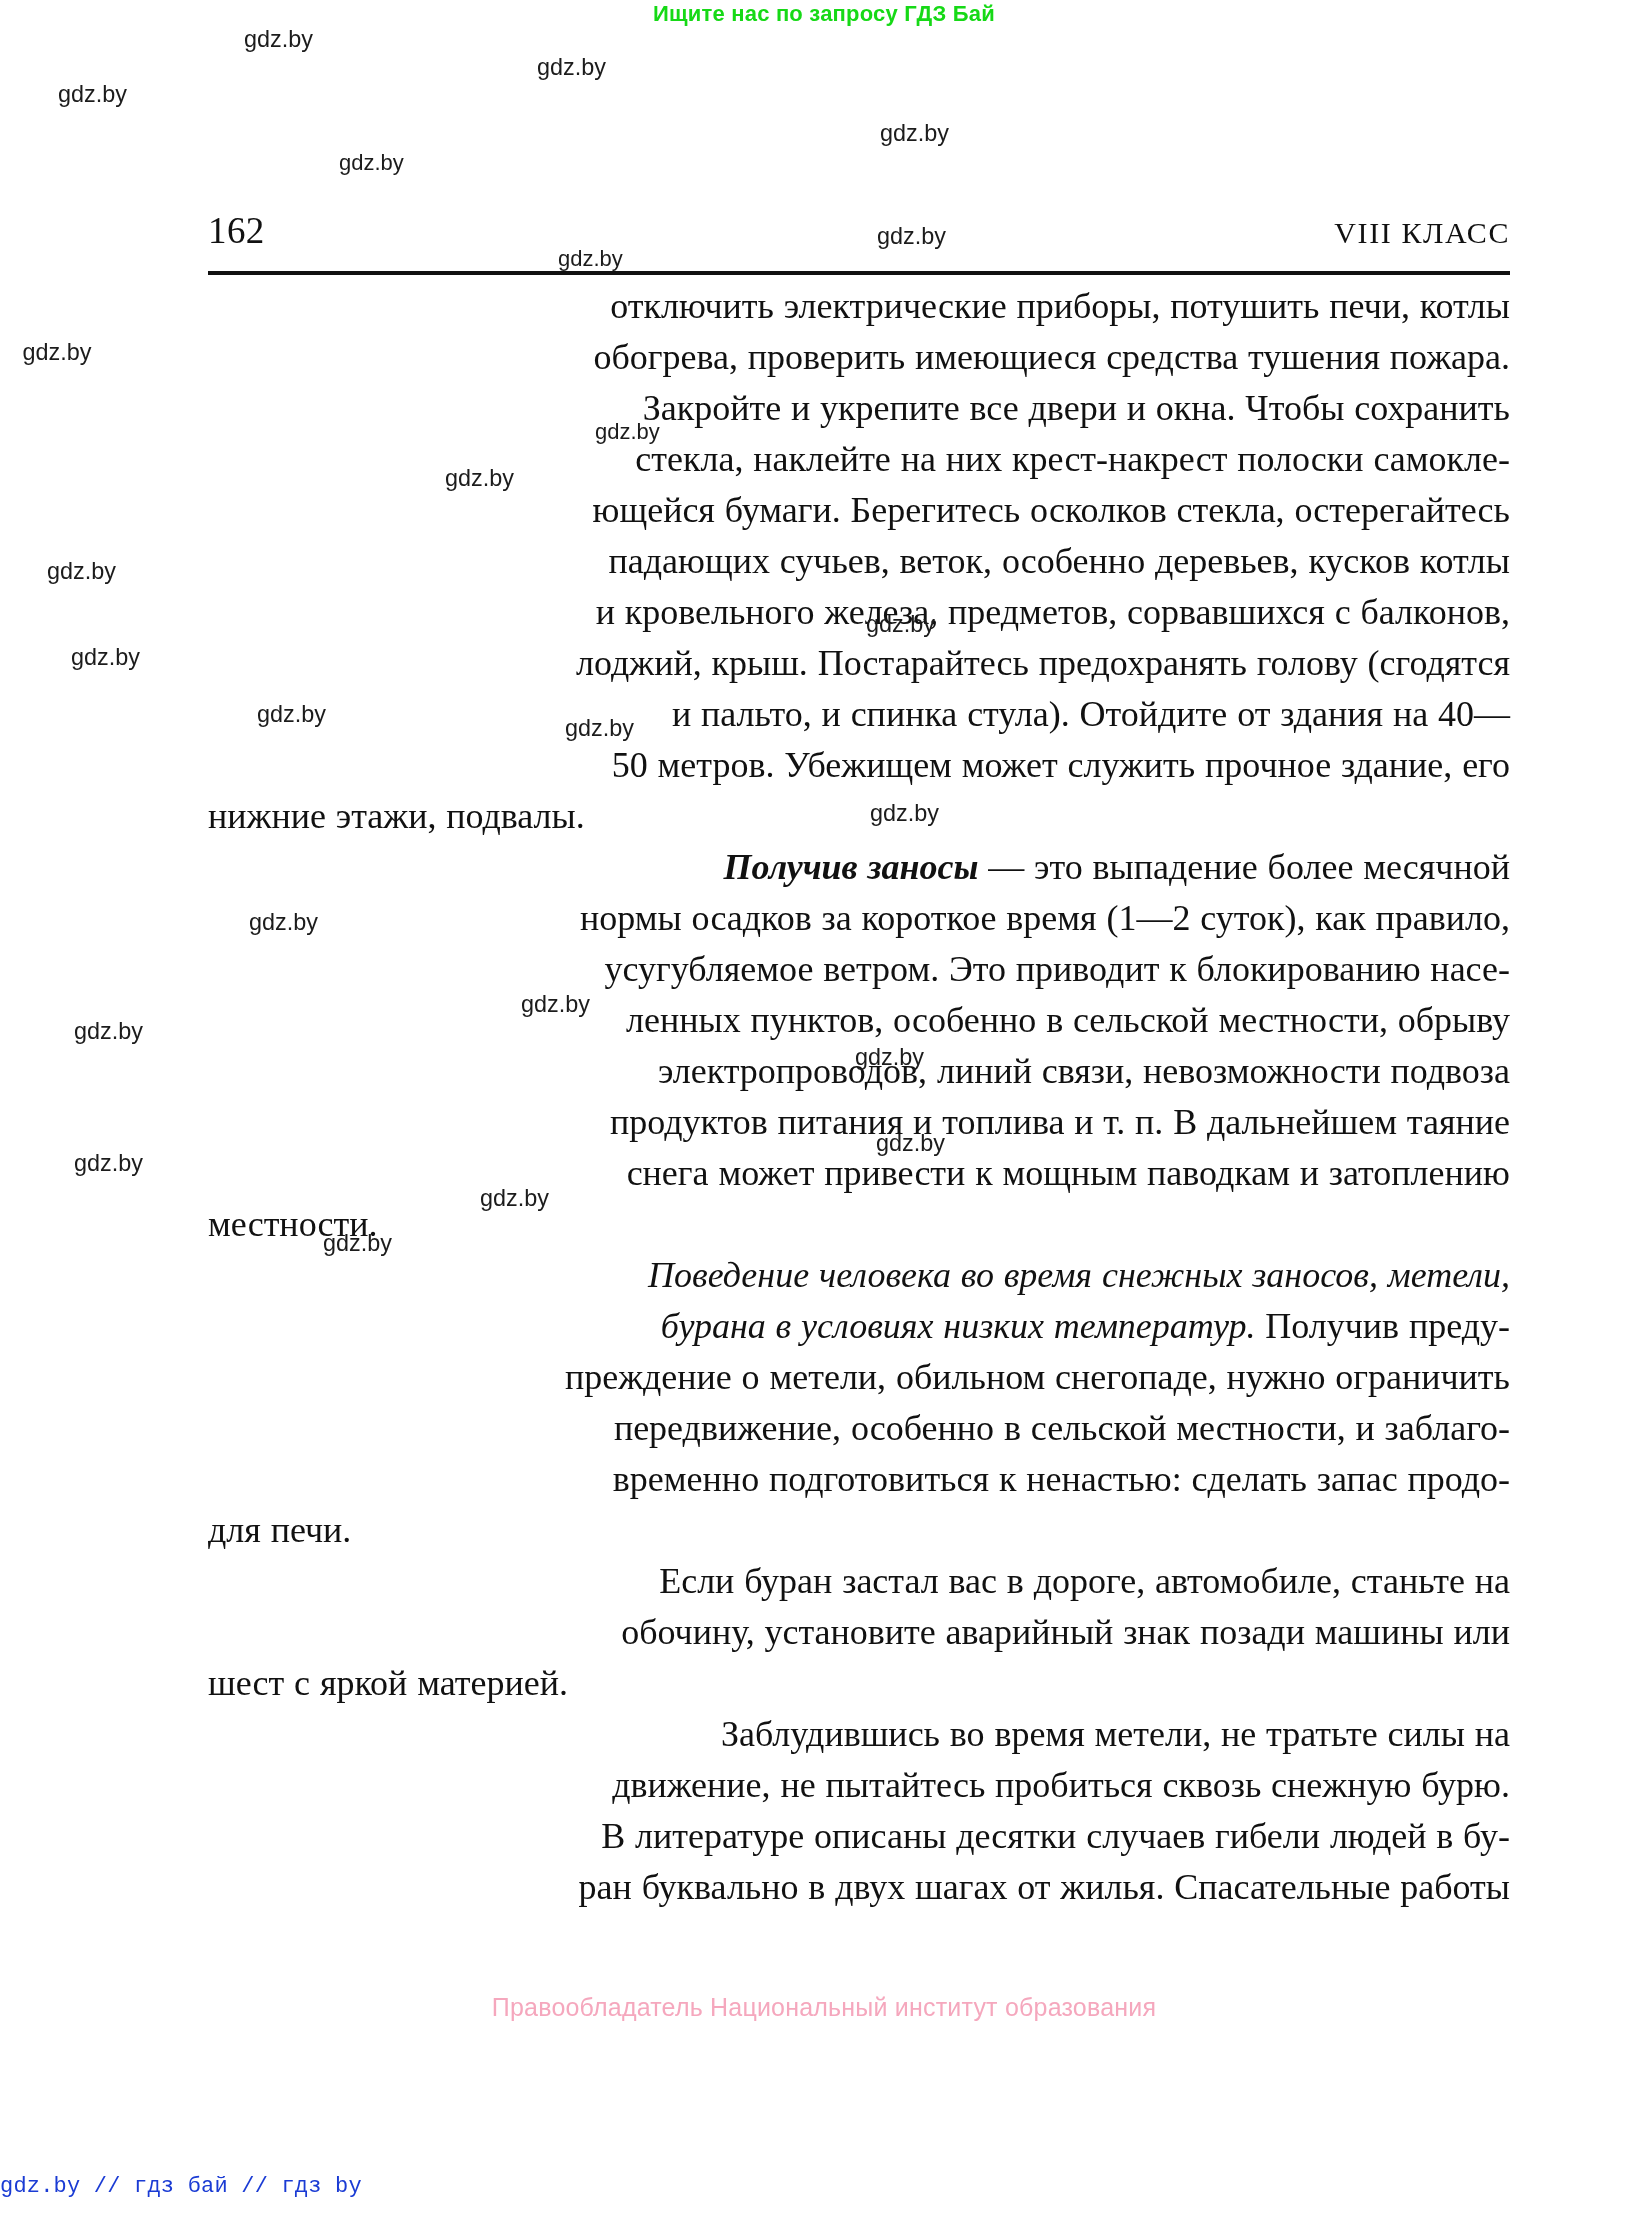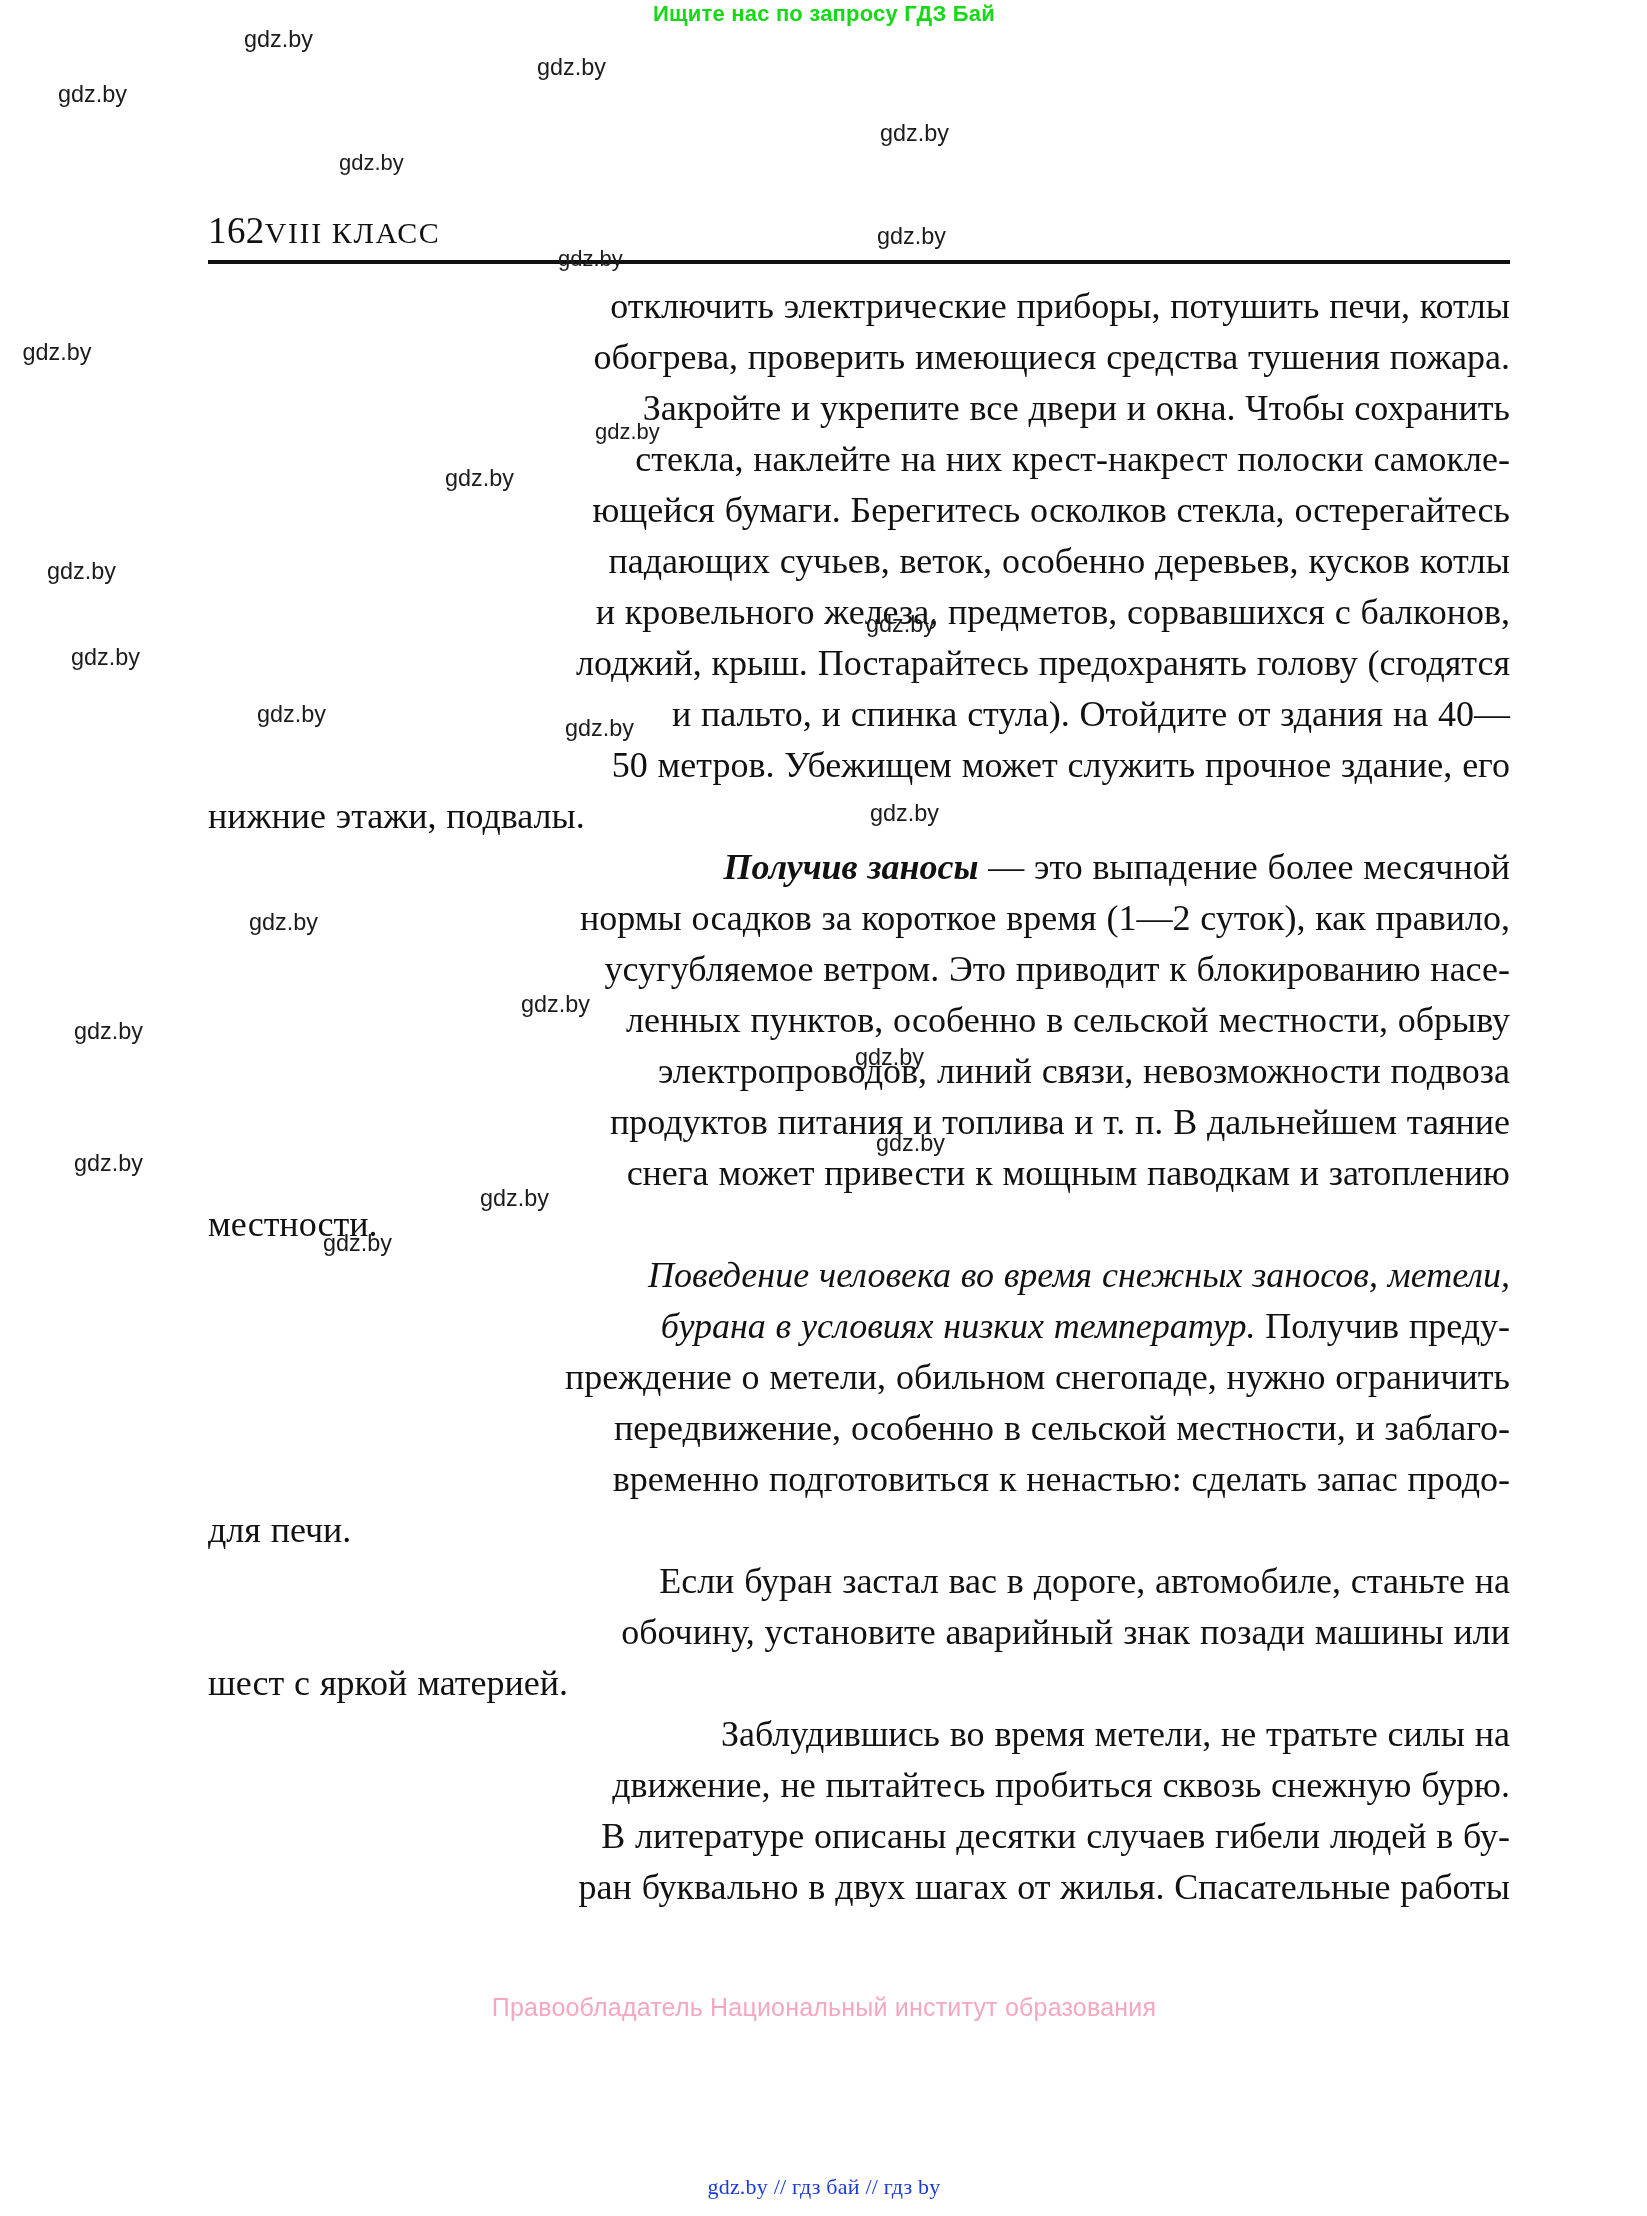--- a/index.html
+++ b/index.html
@@ -41,22 +41,23 @@
   }
 
   
   #running-head {
     position: absolute;
     left: 208px;
     top: 211px;
     width: 1302px;
     display: flex;
     align-items: flex-end;
+    justify-content: space-between;
     border-bottom: 4px solid #111;
-    padding-bottom: 9px;
+    padding-bottom: 20px;
   }
   #page-number {
     font-family: "Liberation Serif", "DejaVu Serif", serif;
     font-size: 37px;
     line-height: 40px;
     color: #111;
     letter-spacing: 0.4px;
   }
   #chapter-label {
     font-family: Liberation Serif, serif;
@@ -114,22 +115,21 @@
     color: #f5a7bd;
     letter-spacing: 0.2px;
   }
 
   
   #footer-links {
     position: absolute;
     left: 0;
     top: 2174px;
     width: 1648px;
-    text-align: center;
-    font-family: Liberation Serif, serif;
+    font-family: Liberation Mono, monospace;
     font-size: 22px;
     color: #1a3bd4;
     letter-spacing: 0.2px;
   }
 </style>
 </head>
 <body>
 
 <div id="page">
 

